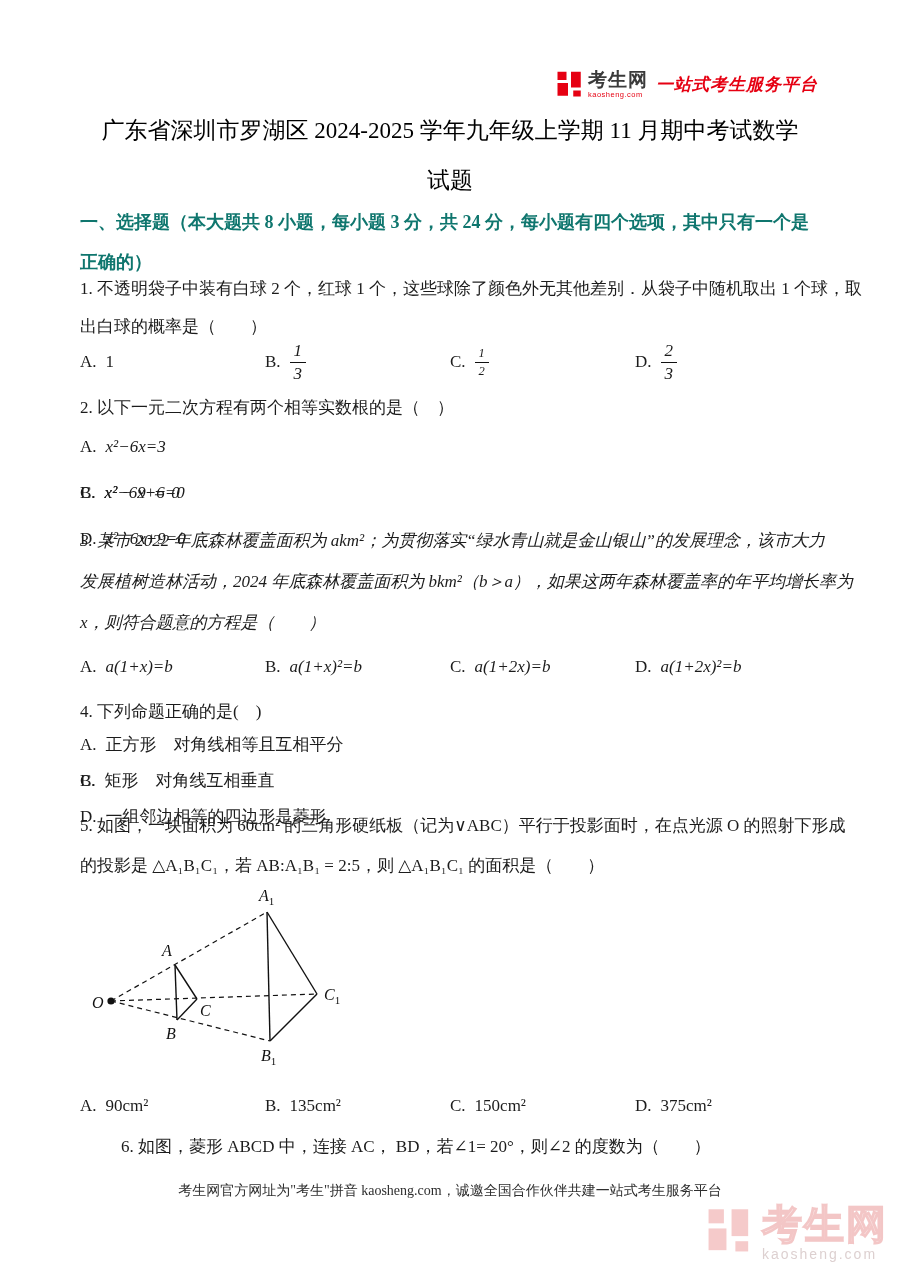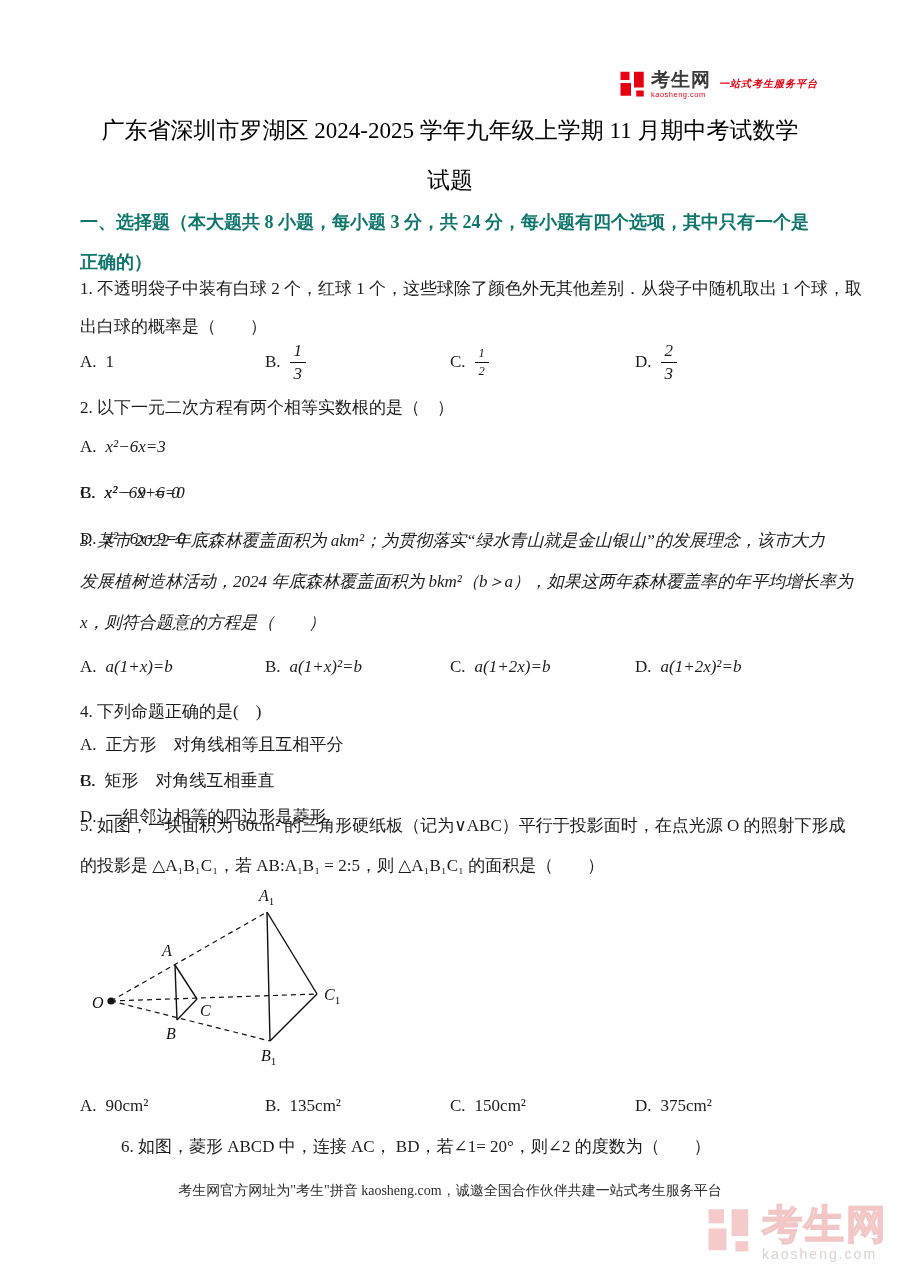--- a/index.html
+++ b/index.html
@@ -9,21 +9,21 @@
     font-family:"Liberation Serif","DejaVu Serif",serif;
   }
   .abs { position:absolute; left:80px; right:80px; }
 
   
   .logo { position:absolute; top:70px; right:82px; display:flex; align-items:center; }
   .logo-mark { width:27px; height:27px; margin-right:5px; }
   .logo-text { display:flex; flex-direction:column; line-height:1; margin-right:8px; }
   .logo-brand { font-family:"Liberation Sans","DejaVu Sans",sans-serif; font-weight:bold; font-size:19px; color:#3a3a3a; letter-spacing:1px; }
   .logo-domain { font-family:"Liberation Sans","DejaVu Sans",sans-serif; font-size:7.5px; color:#e60012; margin-top:2px; letter-spacing:.5px; }
-  .logo-tagline { font-family:"Liberation Sans","DejaVu Sans",sans-serif; font-size:10px; color:#e60012; font-weight:bold; font-style:italic; letter-spacing:1px; white-space:nowrap; }
+  .logo-tagline { font-family:"Liberation Sans","DejaVu Sans",sans-serif; font-size:17px; color:#e60012; font-weight:bold; font-style:italic; letter-spacing:1px; white-space:nowrap; }
 
   
   .title { top:106px; text-align:center; font-weight:normal; font-size:23px; line-height:50px; color:#000; }
 
   
   .section { top:202px; font-weight:bold; font-size:18px; line-height:40px; color:#0f766e; }
 
   .tblock { font-size:17px; }
   .tline { white-space:nowrap; }
 

